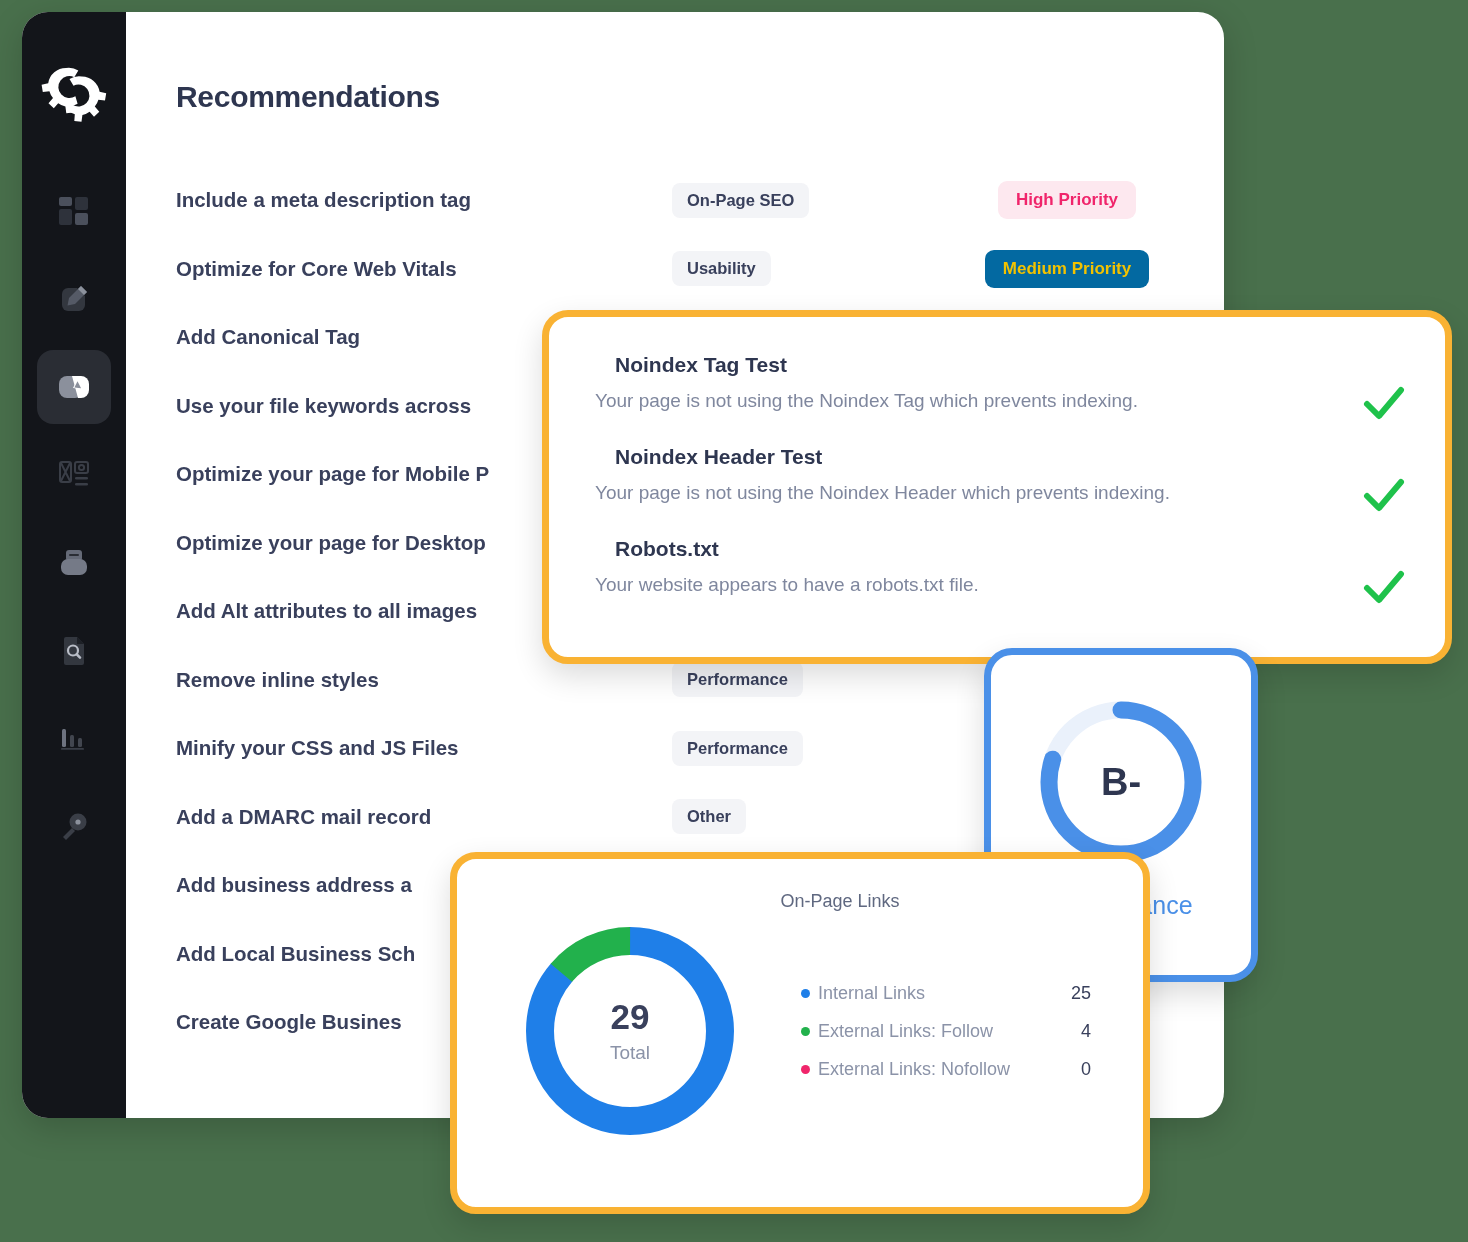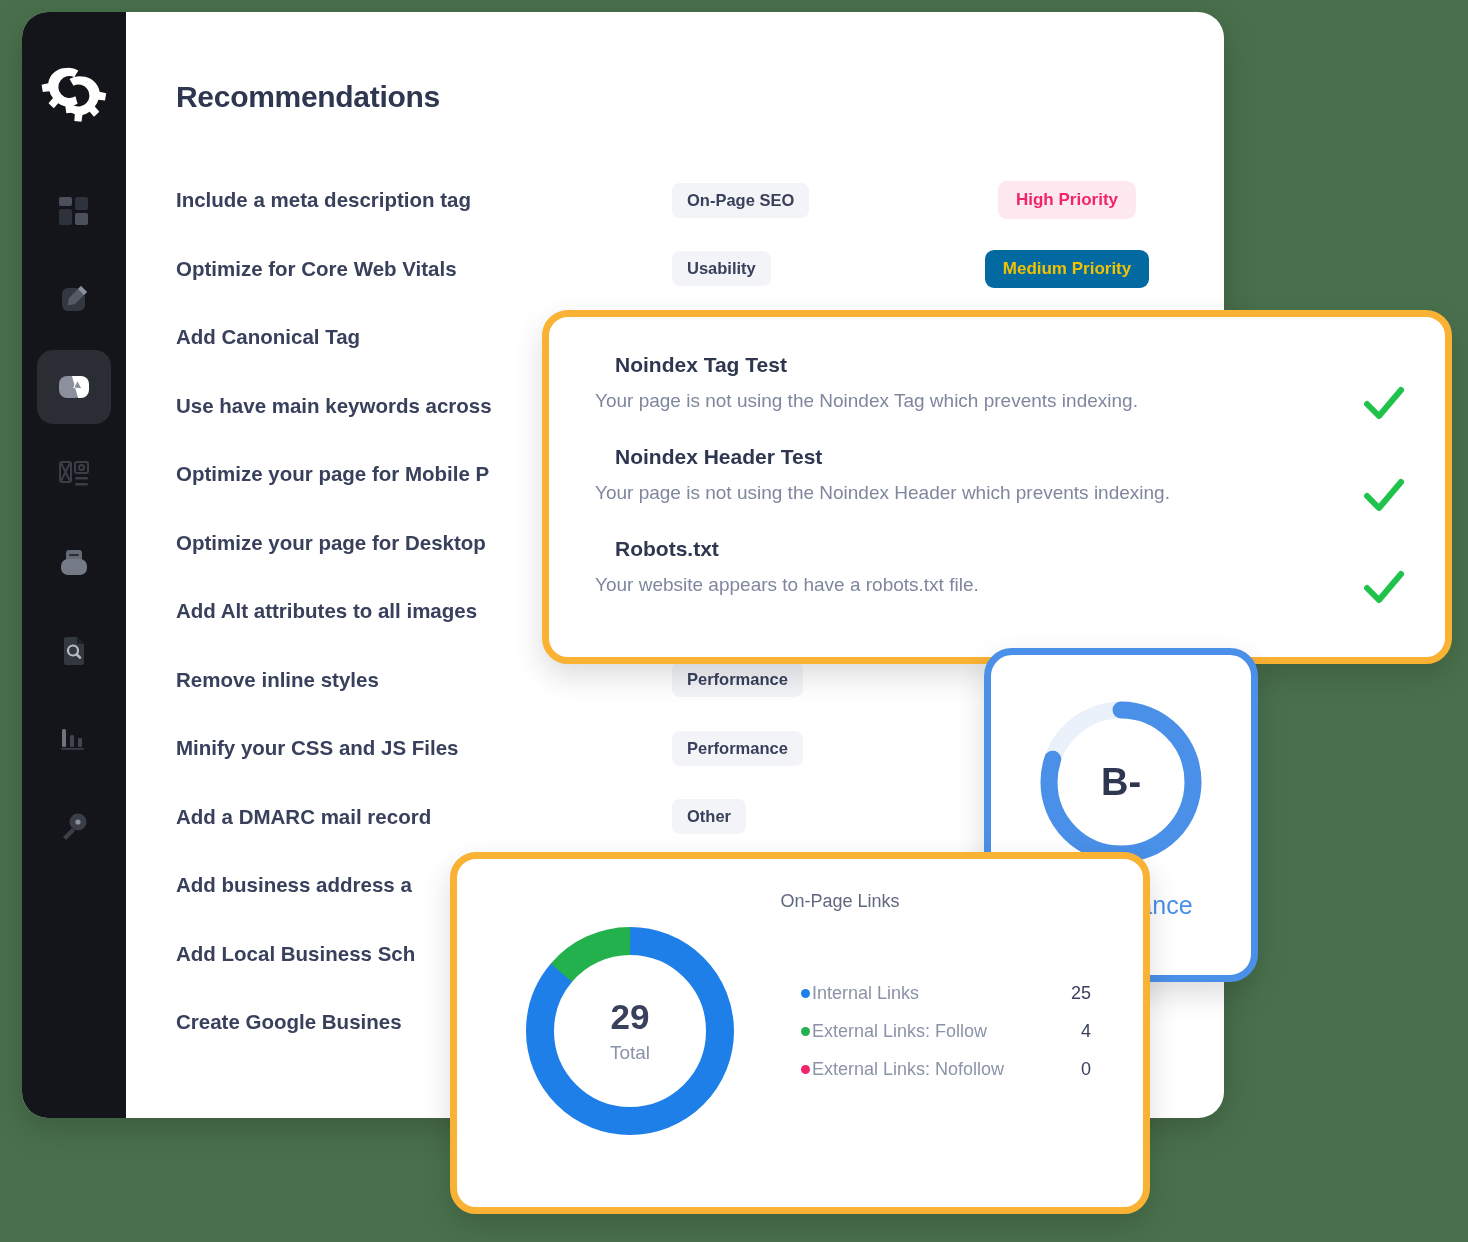--- a/index.html
+++ b/index.html
@@ -132,21 +132,21 @@
     position:absolute; inset:0;
     display:flex; flex-direction:column; align-items:center; justify-content:center;
   }
   .donut-total { font-size: 35px; font-weight: 700; color: #39405c; line-height: 1; }
   .donut-sub { margin-top: 8px; font-size: 19px; color: #8b93a8; }
   .legend { margin-left: 56px; width: 290px; }
   .legend-row {
     display:flex; align-items:center; height: 38px;
   }
   .legend-dot { width: 9px; height: 9px; border-radius: 50%; flex:0 0 9px; }
-  .legend-label { margin-left: 2px; font-size: 18px; color: #8b93a8; flex: 1 1 auto; }
+  .legend-label { margin-left: 8px; font-size: 18px; color: #8b93a8; flex: 1 1 auto; }
   .legend-value { font-size: 18px; color: #39405c; font-weight: 400; }
 </style>
 </head>
 <body>
 
 <div class="stage">
 
   <div class="app-card">
 
     <nav class="sidebar">
@@ -268,21 +268,21 @@
             <div class="pri-col">
               <span class="pri medium">Medium Priority</span>
             </div>
           </div>
           <div class="rec-row">
             <div class="rec-name">Add Canonical Tag</div>
             <div class="chip-col"></div>
             <div class="pri-col"></div>
           </div>
           <div class="rec-row">
-            <div class="rec-name">Use have main keywords across</div>
+            <div class="rec-name">Use your file keywords across</div>
             <div class="chip-col"></div>
             <div class="pri-col"></div>
           </div>
           <div class="rec-row">
             <div class="rec-name">Optimize your page for Mobile P</div>
             <div class="chip-col"></div>
             <div class="pri-col"></div>
           </div>
           <div class="rec-row">
             <div class="rec-name">Optimize your page for Desktop</div>

